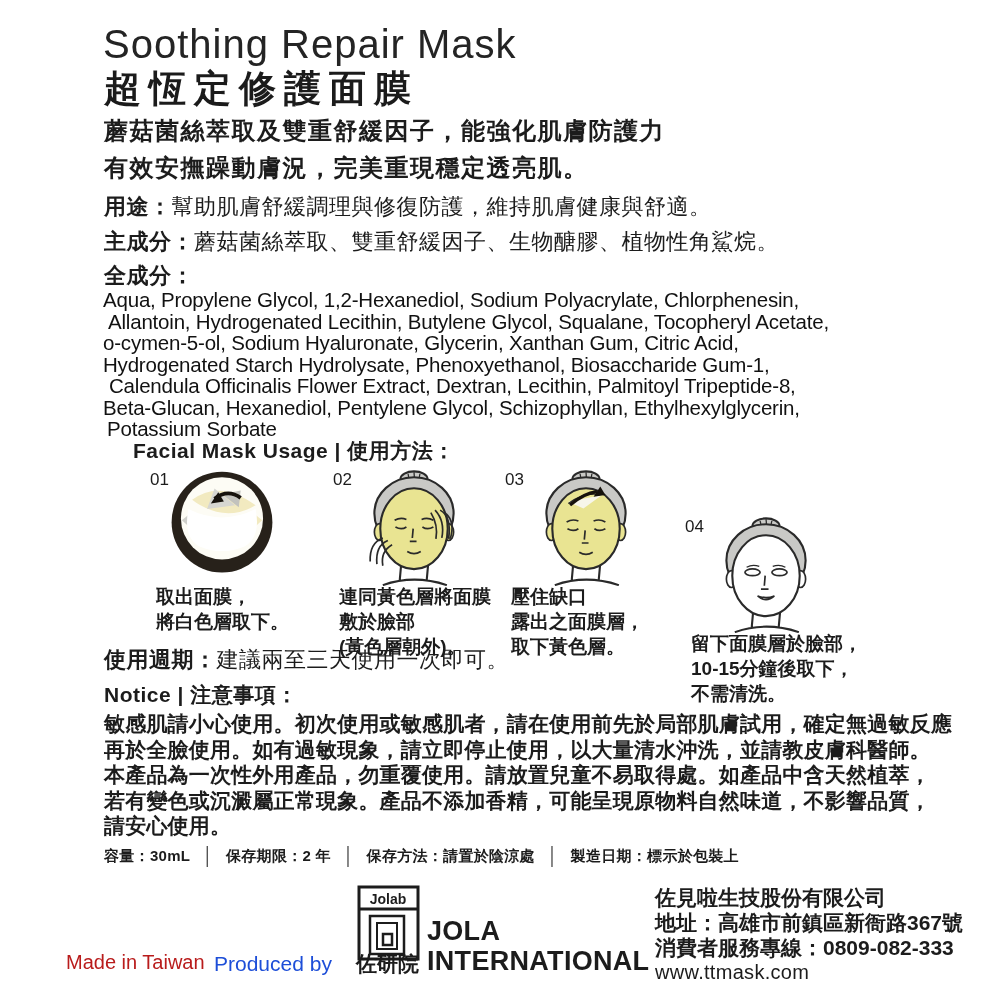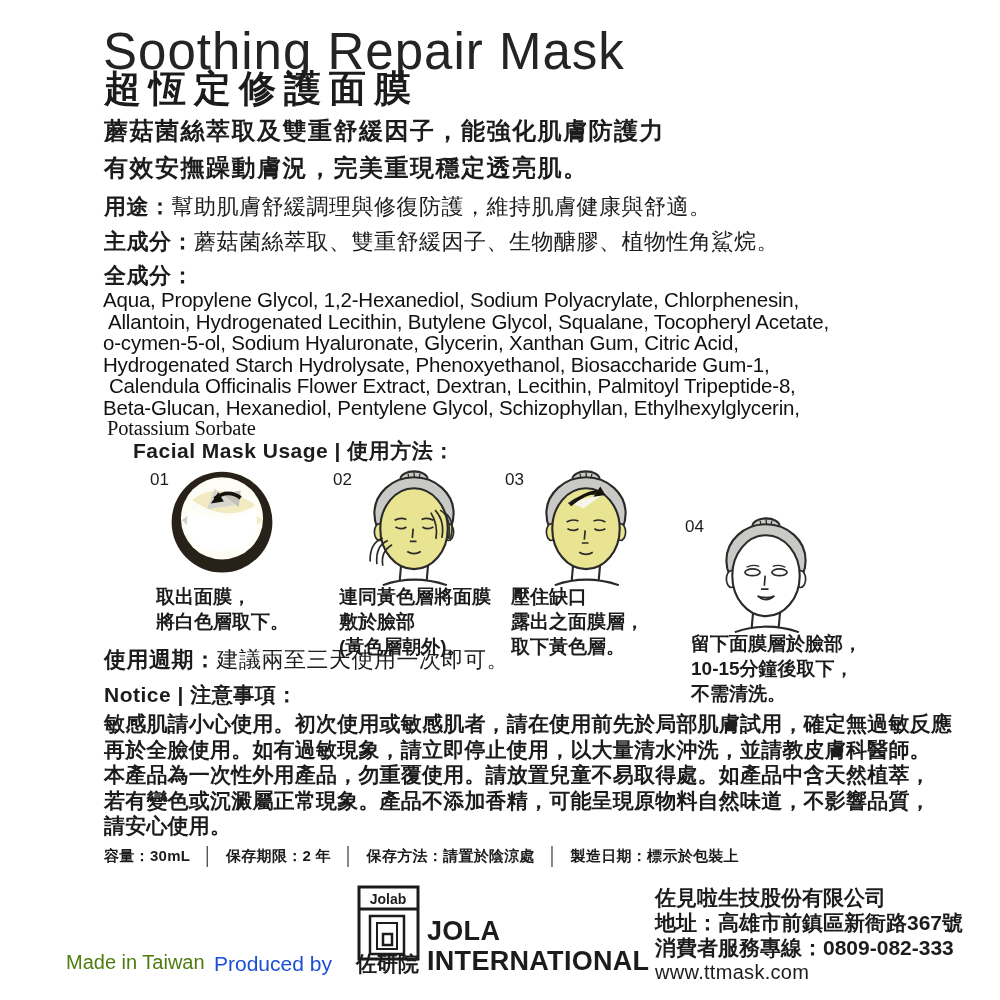--- a/index.html
+++ b/index.html
@@ -1,35 +1,35 @@
 <!DOCTYPE html>
 <html><head>
 <meta charset="utf-8">
 <style>
   html,body{margin:0;padding:0;background:#ffffff;}
   #page{position:relative;width:1000px;height:1000px;background:#ffffff;overflow:hidden;
         font-family:"Liberation Sans","DejaVu Sans",sans-serif;color:#1c1c1c;}
   .abs{position:absolute;}
-  .title-en{left:103px;top:22px;font-size:51px;font-weight:400;letter-spacing:1px;color:#242424;}
+  .title-en{left:103px;top:22px;font-size:40px;font-weight:400;letter-spacing:1px;color:#242424;}
   .title-zh{left:104px;top:64px;font-size:37px;font-weight:700;letter-spacing:8px;color:#1b1b1b;}
   .tagline{left:104px;top:112px;font-size:24px;font-weight:700;line-height:37px;letter-spacing:1.5px;}
   .infoline{font-size:22px;letter-spacing:0.5px;white-space:nowrap;}
   .infoline b{font-weight:700;}
   .ingredients{left:103px;top:289px;width:780px;font-size:20.5px;line-height:21.5px;letter-spacing:-0.2px;color:#111;}
   .usage-heading{left:133px;top:437px;font-size:21px;font-weight:700;letter-spacing:0.5px;}
   .step{position:absolute;top:468px;width:175px;height:170px;}
   .step-number{position:absolute;left:0;top:2px;font-size:17px;font-weight:400;}
   .step-art{position:absolute;left:22px;top:0px;}
   .step-caption{position:absolute;left:6px;top:116px;font-size:19px;line-height:25px;font-weight:700;white-space:nowrap;}
   .cycle-line{left:104px;top:645px;}
   .notice-heading{left:104px;top:681px;font-size:21px;font-weight:700;letter-spacing:0.5px;}
   .notice-body{left:104px;top:711px;font-size:21px;line-height:25.5px;letter-spacing:0.2px;white-space:nowrap;font-weight:700;}
   .specs{left:104px;top:847px;font-size:15px;font-weight:700;letter-spacing:0.3px;white-space:nowrap;}
   .specs .sep{display:inline-block;margin:0 13px;font-weight:400;transform:scaleY(1.15);}
-  .footer-madein{left:66px;top:951px;font-size:20px;color:#4d7c0f;}
+  .footer-madein{left:66px;top:951px;font-size:20px;color:#b91c1c;}
   .footer-producedby{left:214px;top:952px;font-size:21px;color:#1d4ed8;}
   .jolab-logo{left:357px;top:885px;}
   .producer-name{left:356px;top:950px;font-size:21px;font-weight:700;}
   .jola-int{left:427px;top:916px;font-size:27px;font-weight:700;line-height:30px;letter-spacing:0.3px;}
   .company-block{left:655px;top:885px;font-size:21px;font-weight:700;line-height:25px;white-space:nowrap;}
   .company-block .site{font-size:20px;font-weight:400;letter-spacing:0.3px;}
 </style>
 </head>
 <body>
 
@@ -51,21 +51,21 @@
   <div class="abs infoline" style="left:104px;top:261px;">
     <b>全成分：</b>
   </div>
   <div class="abs ingredients">
     <div>Aqua, Propylene Glycol, 1,2-Hexanediol, Sodium Polyacrylate, Chlorphenesin,</div>
     <div style="padding-left:5px;">Allantoin, Hydrogenated Lecithin, Butylene Glycol, Squalane, Tocopheryl Acetate,</div>
     <div>o-cymen-5-ol, Sodium Hyaluronate, Glycerin, Xanthan Gum, Citric Acid,</div>
     <div>Hydrogenated Starch Hydrolysate, Phenoxyethanol, Biosaccharide Gum-1,</div>
     <div style="padding-left:6px;">Calendula Officinalis Flower Extract, Dextran, Lecithin, Palmitoyl Tripeptide-8,</div>
     <div>Beta-Glucan, Hexanediol, Pentylene Glycol, Schizophyllan, Ethylhexylglycerin,</div>
-    <div style="padding-left:4px;font-family:Liberation Serif, serif;">Potassium Sorbate</div>
+    <div style="padding-left:4px;">Potassium Sorbate</div>
   </div>
 
   <div class="abs usage-heading">Facial Mask Usage | 使用方法：</div>
 
   <div class="step" style="left:150px;">
     <div class="step-number">01</div>
     <div class="step-art" style="left:16px;">
       <svg width="112" height="112" viewBox="0 0 120 120">
         <circle cx="60" cy="58" r="54" fill="#27211a"></circle>
         <circle cx="60" cy="54" r="44" fill="#fdfcf5"></circle>

